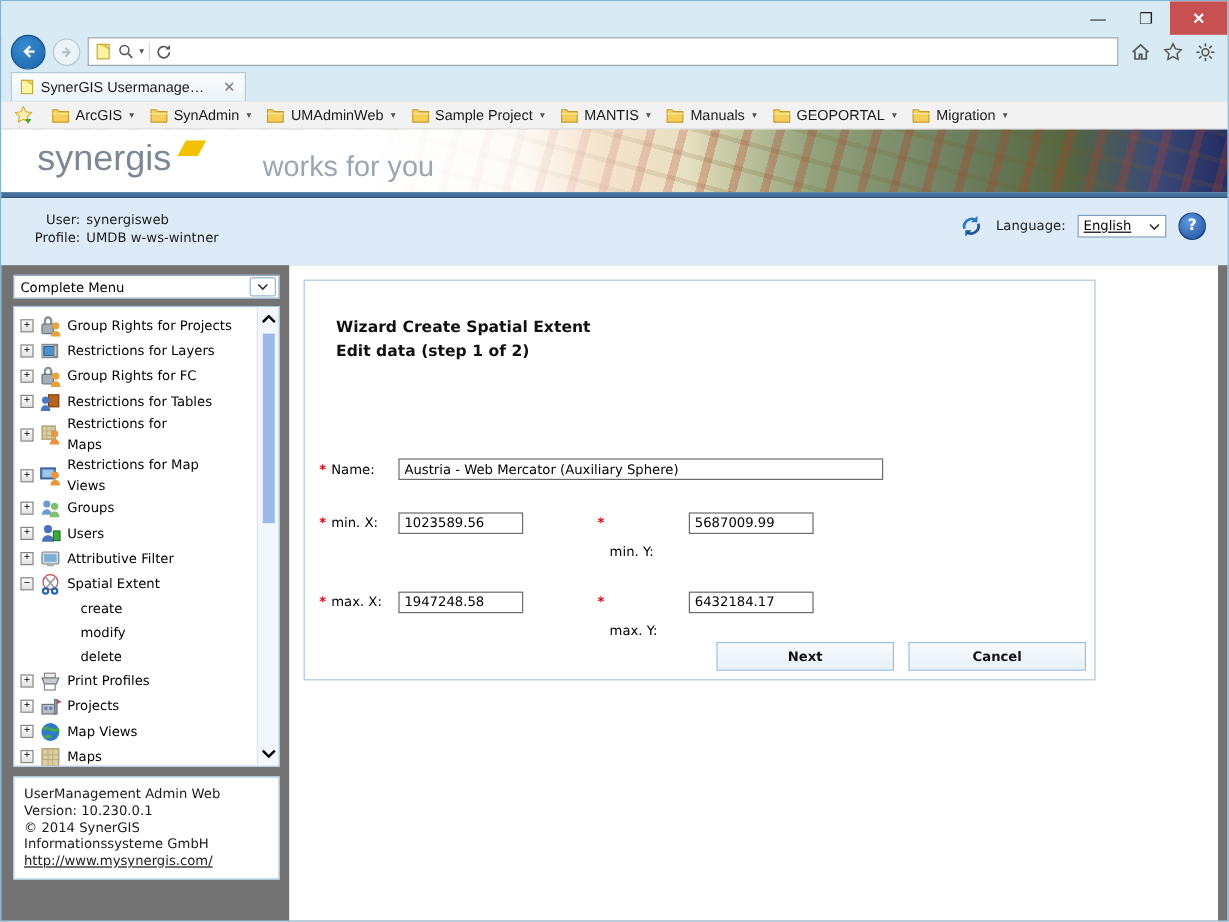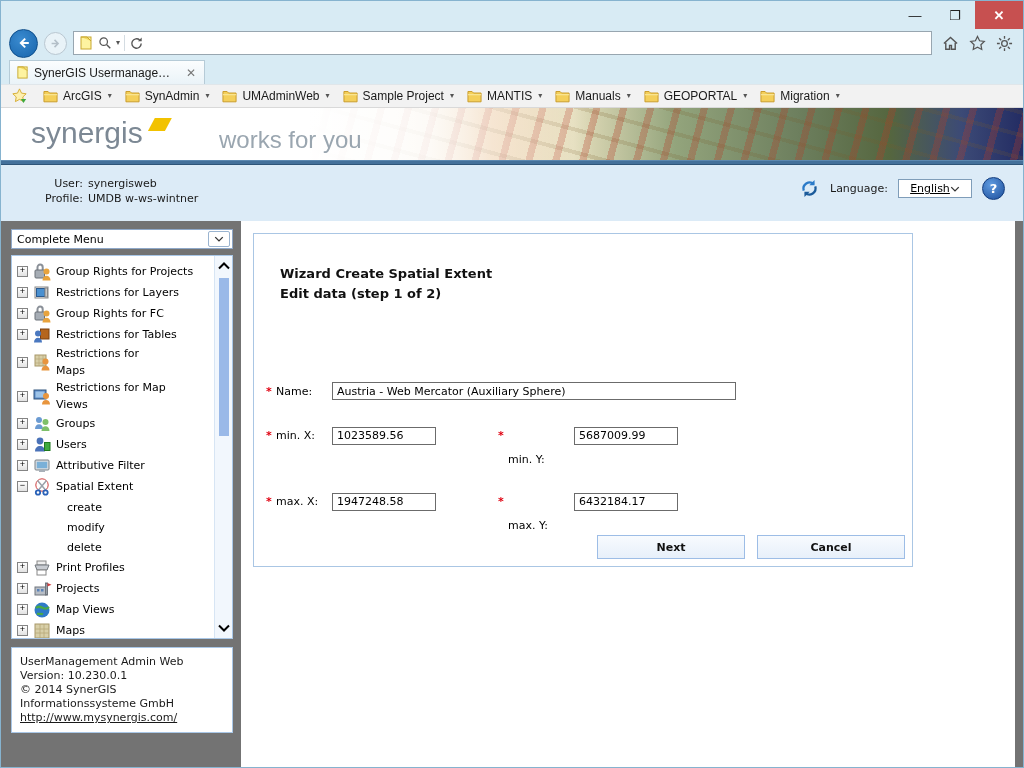--- a/index.html
+++ b/index.html
@@ -49,25 +49,25 @@
       repeating-linear-gradient(15deg, rgba(120,90,40,0.18) 0 4px, rgba(0,0,0,0) 4px 22px),
       linear-gradient(90deg, #f6eedd 38%, #ecc9a0 48%, #e4ddbb 56%, #93a47c 66%, #6d7f5e 78%, #55663f 87%, #3c4a76 94%, #232c63 100%);
   }
   .logo { position:absolute; left:30px; top:8px; font-size:30px; color:#7c8894; letter-spacing:0px; font-family:"Liberation Sans", sans-serif; }
   .logo .swoosh { display:inline-block; width:17px; height:13px; background:#f2c200; transform:skewX(-28deg) translateY(-12px); margin-left:2px; }
   .tagline { position:absolute; left:218px; top:18px; font-size:24px; color:#9aa6b0; }
   .bannerline { height:5px; background:#44709a; border-top:1px solid #5c88b0; border-bottom:1px solid #2e5478; }
 
   
   .headerstrip { height:56px; background:#dcebf7; position:relative; font-family:"DejaVu Sans", sans-serif; }
-  .userinfo { position:absolute; left:44px; top:12px; display:grid; grid-template-columns:auto auto; column-gap:5px; row-gap:2px; font-size:11px; color:#1a1a1a; }
+  .userinfo { position:absolute; left:28px; top:12px; display:grid; grid-template-columns:auto auto; column-gap:5px; row-gap:2px; font-size:11px; color:#1a1a1a; }
   .userinfo .lbl { text-align:right; }
   .headright { position:absolute; right:18px; top:12px; display:flex; align-items:center; gap:10px; }
   .langlabel { font-size:11px; color:#1a1a1a; }
-  .langselect { width:74px; height:19px; background:#fff; border:1px solid #7f9db9; display:flex; align-items:center; justify-content:center; padding:0 4px; font-size:11px; color:#000;text-decoration:underline; }
+  .langselect { width:74px; height:19px; background:#fff; border:1px solid #7f9db9; display:flex; align-items:center; justify-content:space-between; padding:0 4px; font-size:11px; color:#000;text-decoration:underline; }
   .helpbtn { width:23px; height:23px; border-radius:50%; background:radial-gradient(circle at 38% 32%, #5f9be0, #1c4d9a); border:1px solid #123c7e; color:#fff; font-weight:bold; font-size:13px; display:flex; align-items:center; justify-content:center; }
 
   
   .page { position:relative; height:664px; background:#737373; font-family:"DejaVu Sans", sans-serif; }
   .sidebar { position:absolute; left:10px; top:8px; width:222px; }
   .menuselect { height:20px; background:#fff; border:1px solid #8fa8c8; display:flex; align-items:center; justify-content:space-between; padding:0 2px 0 5px; font-size:11px; color:#000; }
   .menuselect .selbox { width:22px; height:16px; border:1px solid #9ab4d0; border-radius:2px; display:flex; align-items:center; justify-content:center; }
   .treepanel { margin-top:6px; height:384px; background:#fff; border:1px solid #a9c7e7; position:relative; padding:5px 22px 5px 5px; overflow:hidden; }
   .tree-row { display:flex; align-items:center; gap:4px; min-height:21px; cursor:default; }
   .tree-row.wrap { min-height:28px; }

